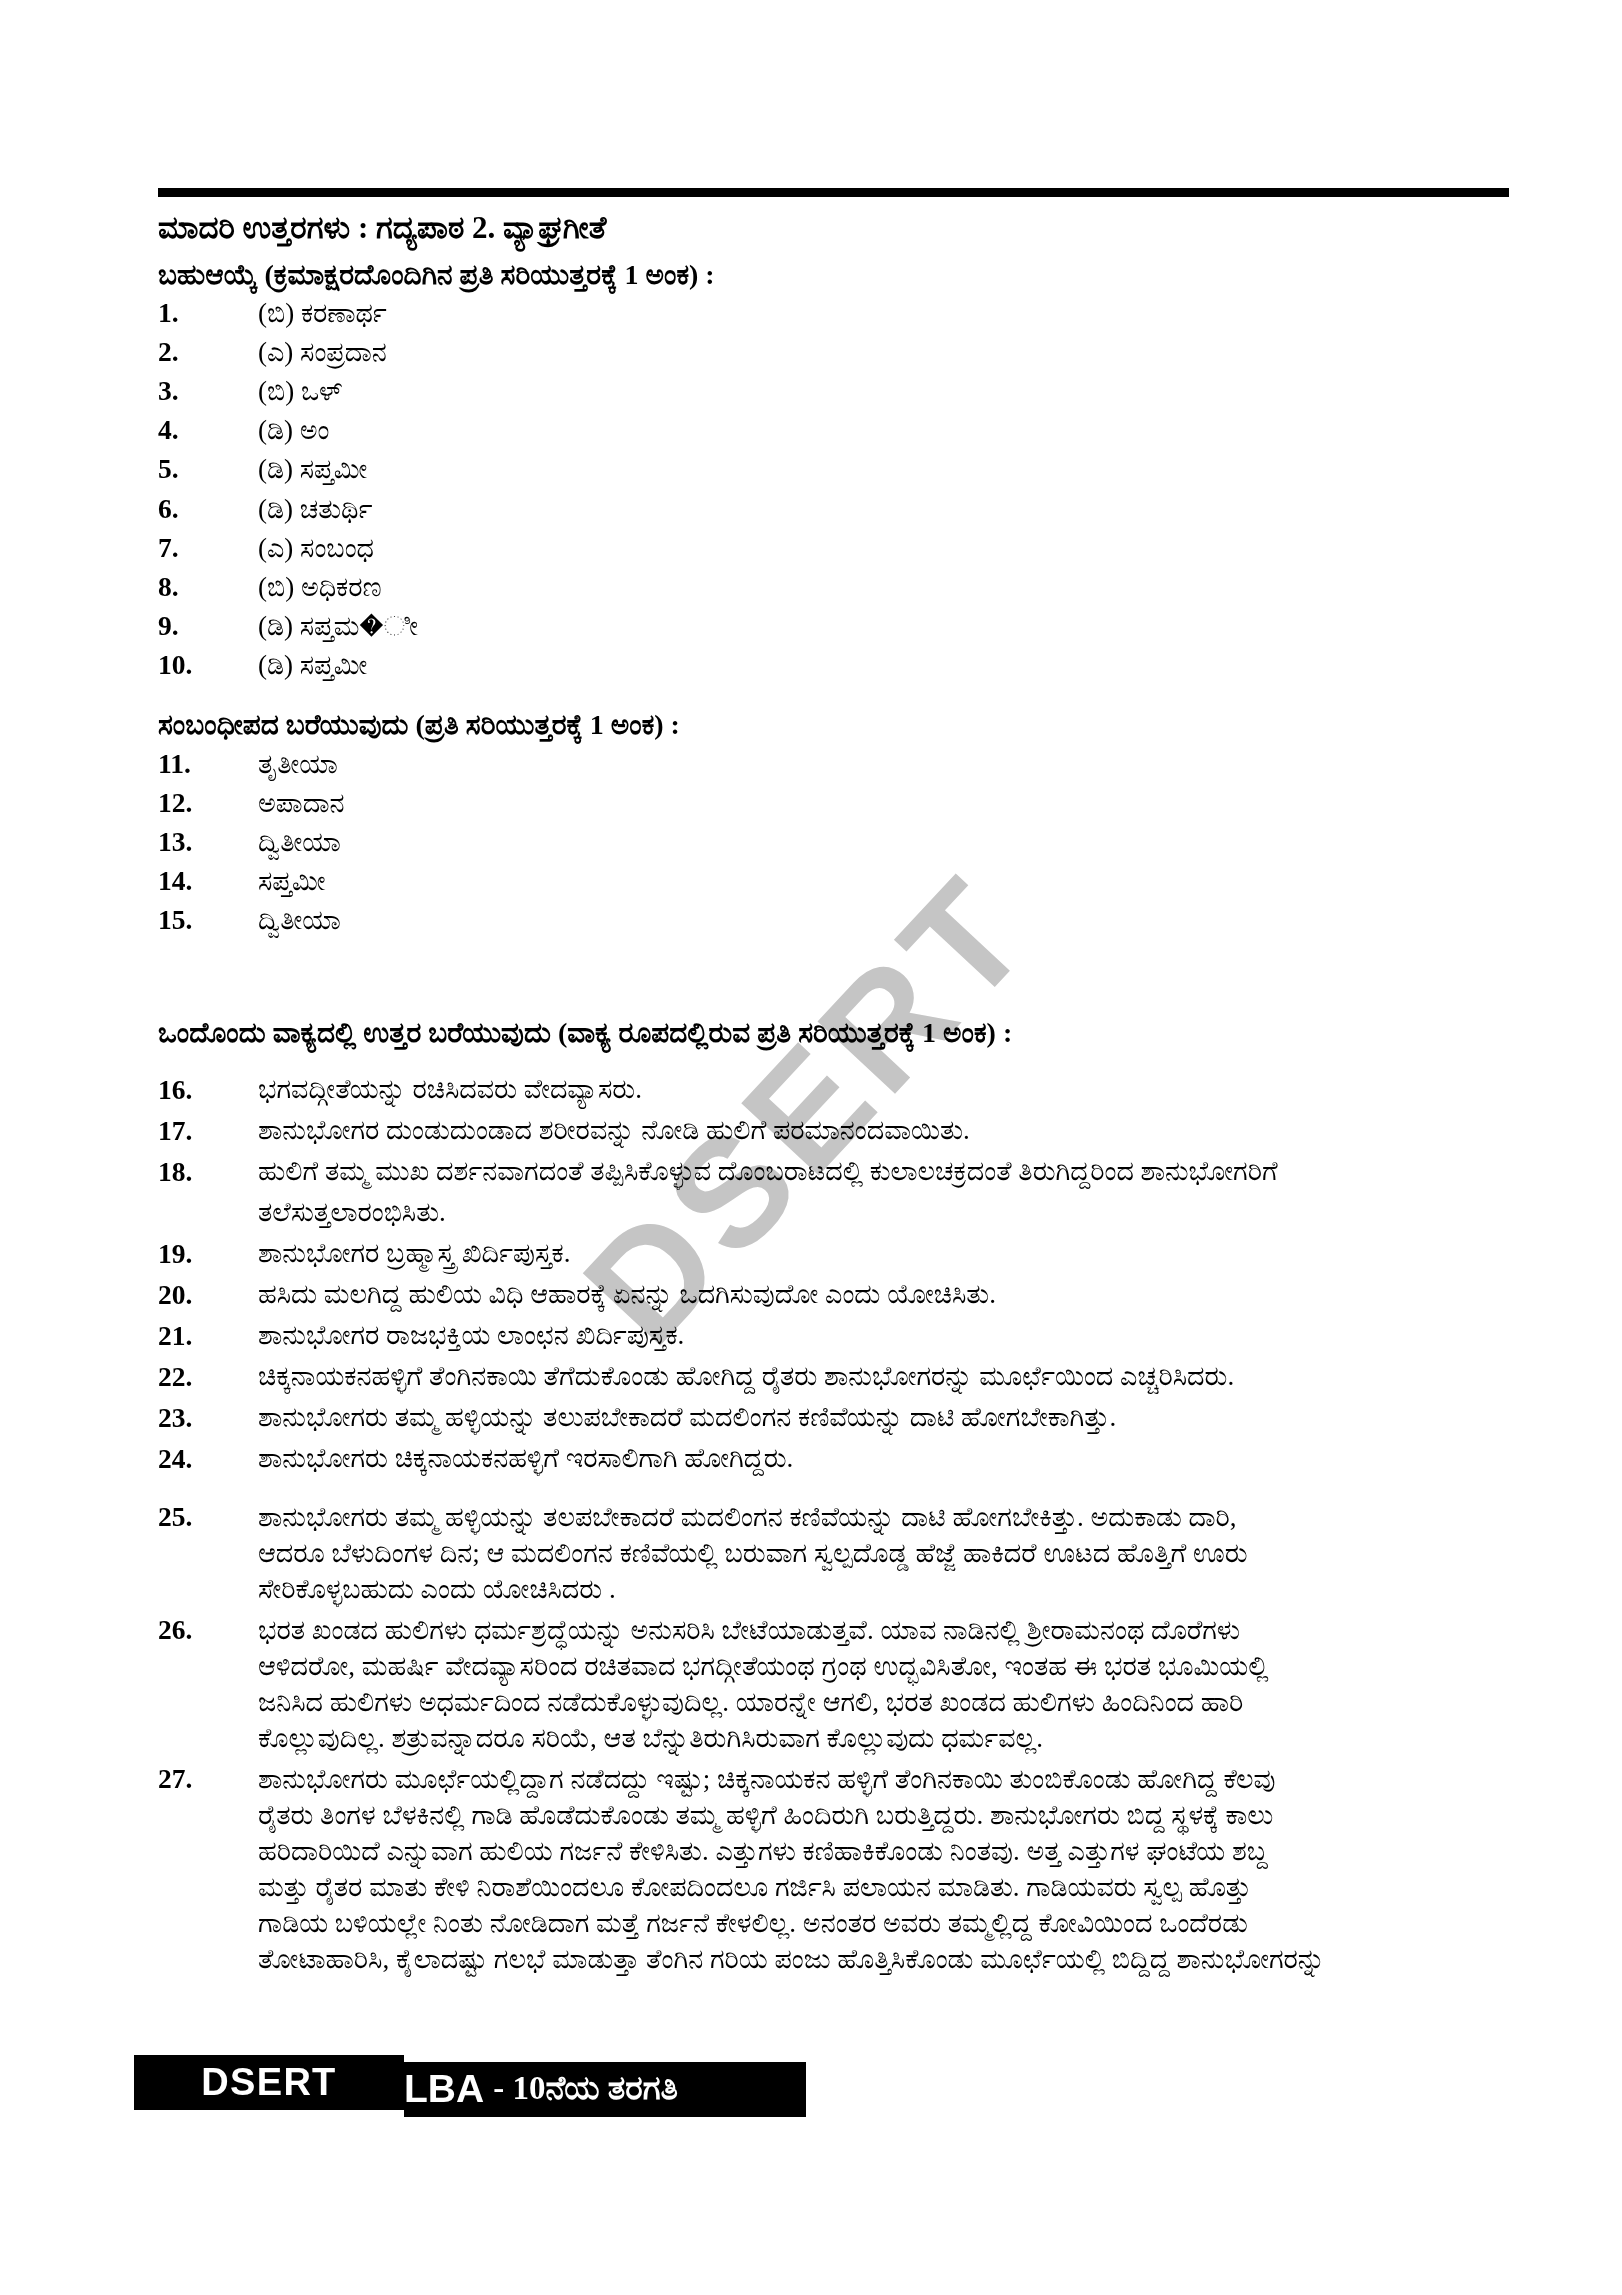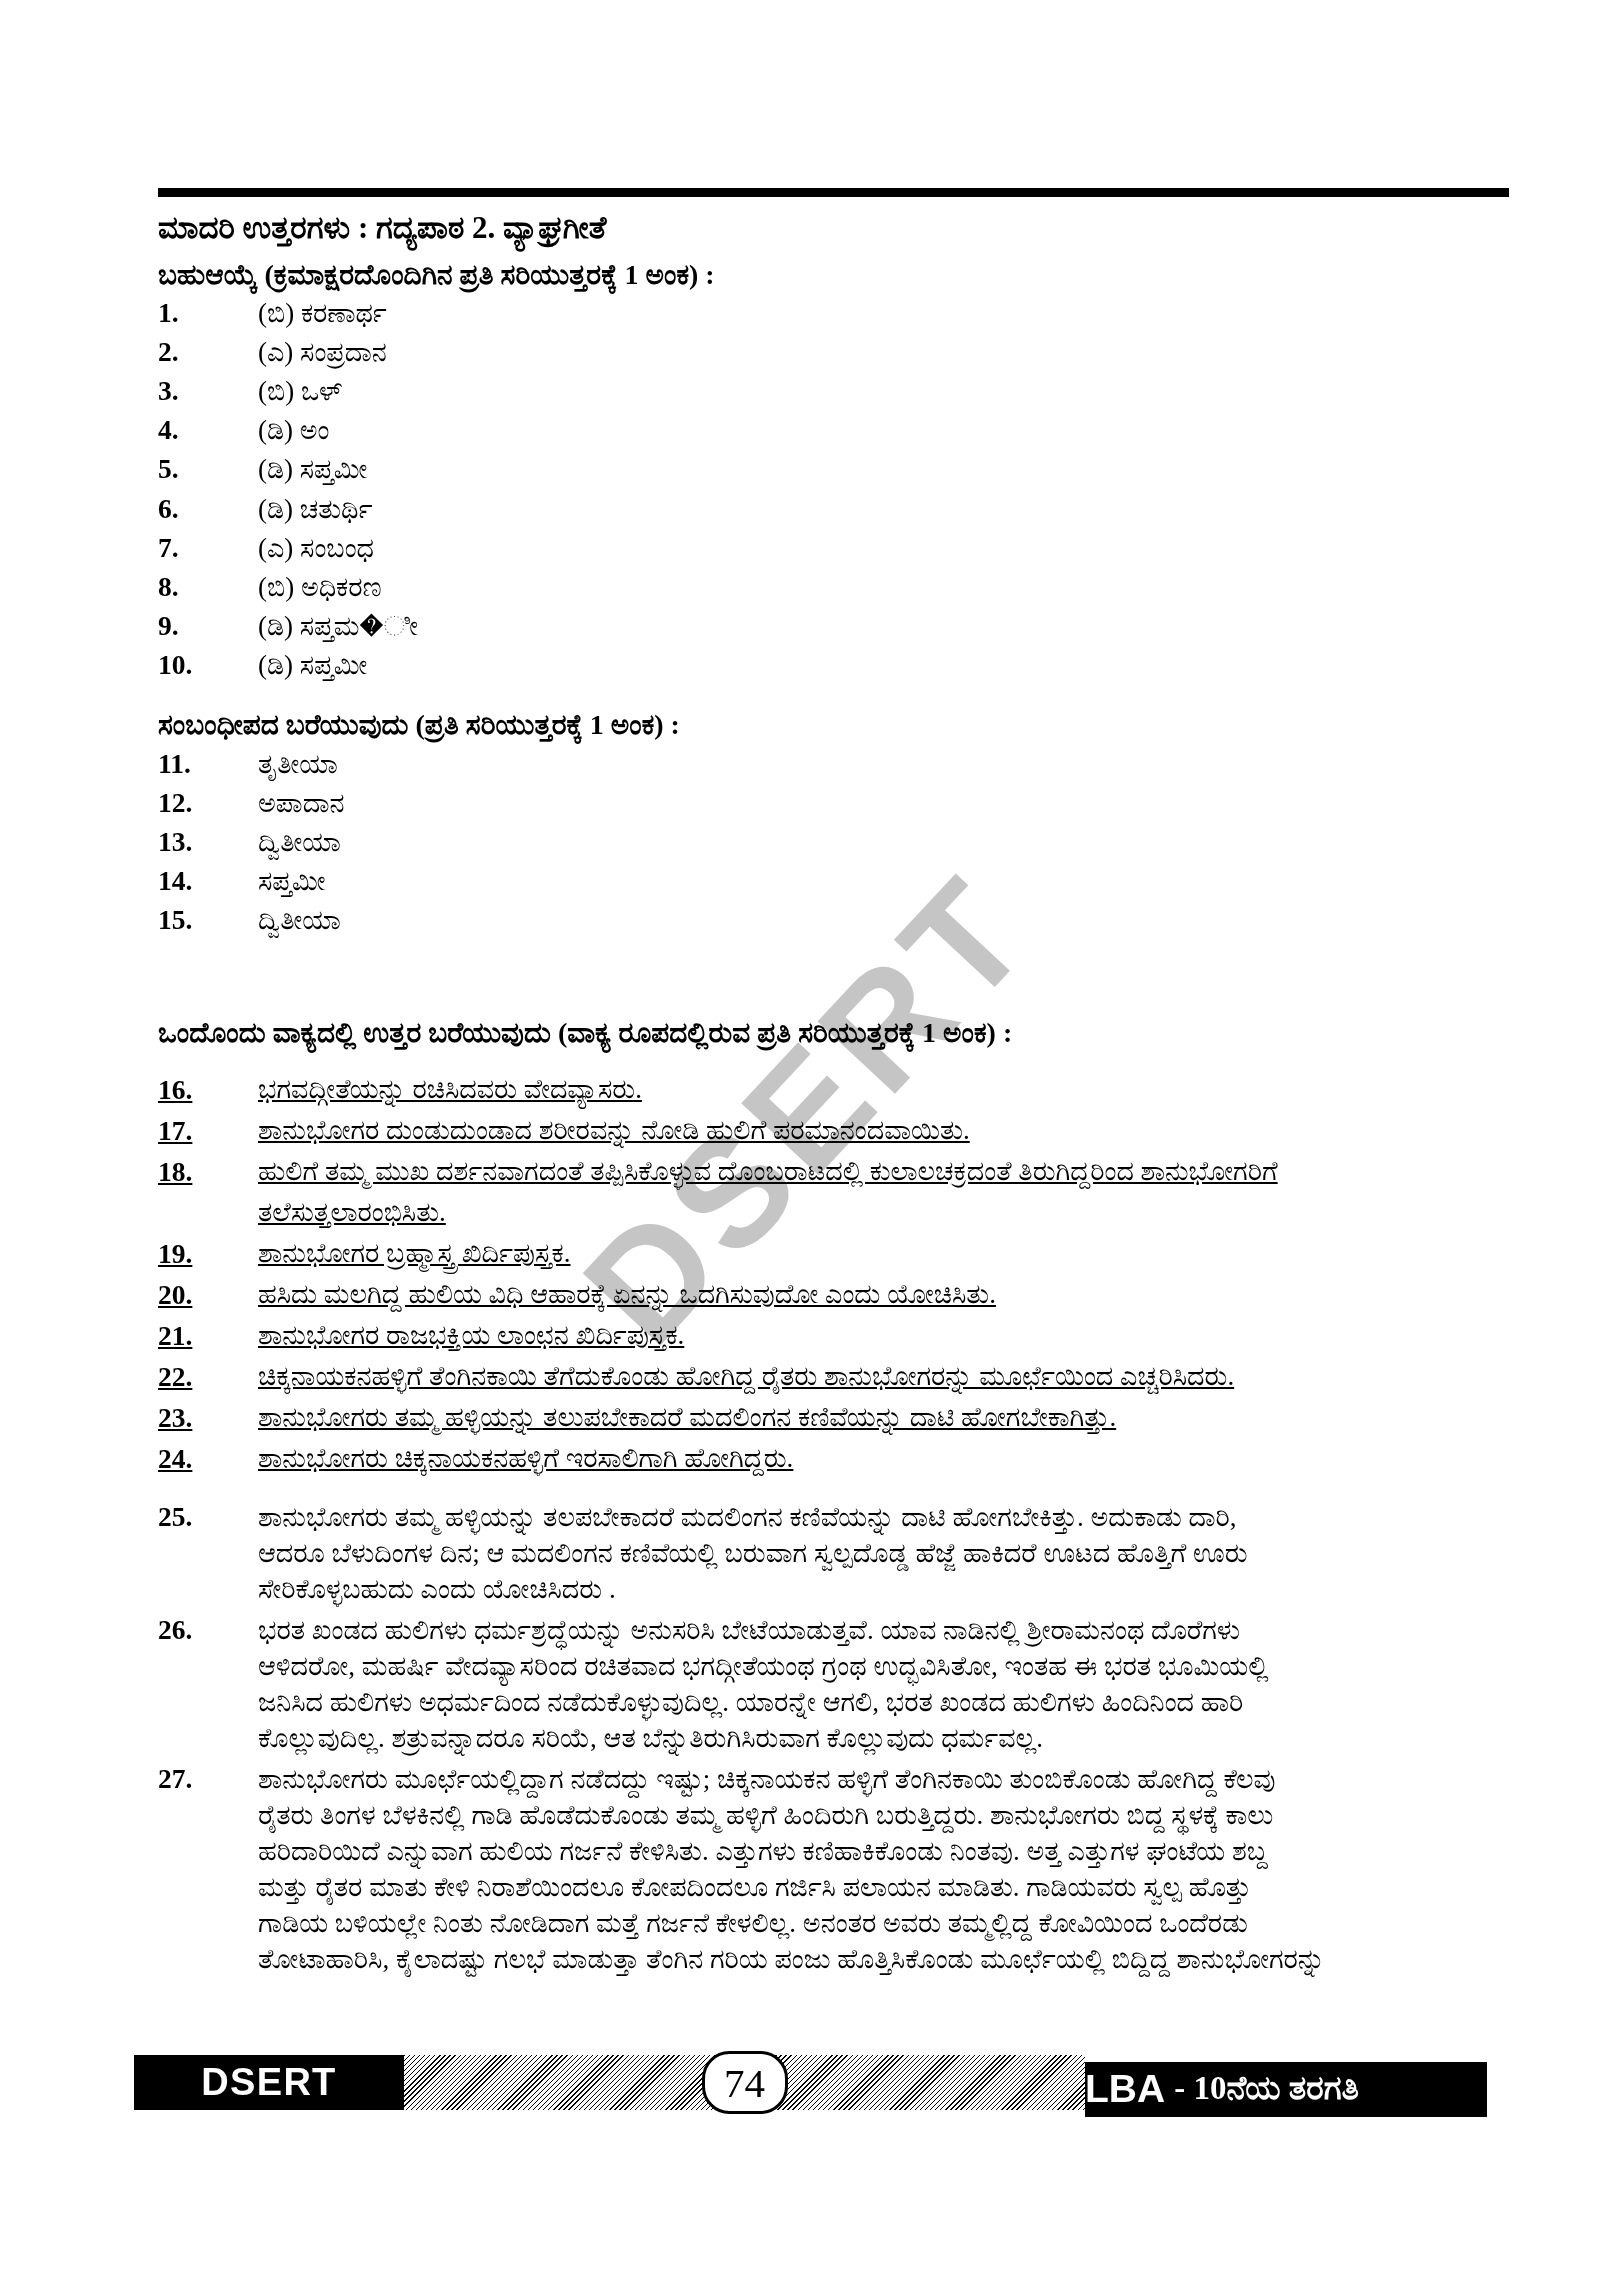--- a/index.html
+++ b/index.html
@@ -45,21 +45,21 @@
   .item-num{
     flex:0 0 100px;font-weight:bold;font-size:27.5px;
     font-family:"Liberation Serif",serif;
   }
   .item-text{flex:1 1 auto;font-size:27px;}
   .line{white-space:nowrap;}
 
   .sec-0 .item,.sec-1 .item{margin-bottom:5.2px;}
   .sec-0 .line,.sec-1 .line,.sec-0 .item-num,.sec-1 .item-num{line-height:34px;}
   .sec-2 .item{margin-bottom:0;}
-  .sec-2 .line,.sec-2 .item-num{line-height:41px;text-decoration:underline;}
+  .sec-2 .line,.sec-2 .item-num{line-height:41px;}
   .sec-3 .item{margin-bottom:5.2px;}
   .sec-3 .line,.sec-3 .item-num{line-height:36px;}
 
   
   .footer{
     position:absolute;left:134px;top:2055px;width:1353px;height:55px;
     display:flex;align-items:flex-start;z-index:2;
   }
   .f-left{
     flex:0 0 270px;height:55px;background:#000;color:#fff;
@@ -280,25 +280,20 @@
               <div class="line">ಗಾಡಿಯ ಬಳಿಯಲ್ಲೇ ನಿಂತು ನೋಡಿದಾಗ ಮತ್ತೆ ಗರ್ಜನೆ ಕೇಳಲಿಲ್ಲ. ಅನಂತರ ಅವರು ತಮ್ಮಲ್ಲಿದ್ದ ಕೋವಿಯಿಂದ ಒಂದೆರಡು</div>
               <div class="line">ತೋಟಾಹಾರಿಸಿ, ಕೈಲಾದಷ್ಟು ಗಲಭೆ ಮಾಡುತ್ತಾ ತೆಂಗಿನ ಗರಿಯ ಪಂಜು ಹೊತ್ತಿಸಿಕೊಂಡು ಮೂರ್ಛೆಯಲ್ಲಿ ಬಿದ್ದಿದ್ದ ಶಾನುಭೋಗರನ್ನು</div>
             </div>
           </div>
         </section>
       </div>
   </div>
 
   <div class="footer">
     <div class="f-left">DSERT</div>
-    <div class="f-hatch">
-      <div class="f-badge">
-        <span>74</span>
-      </div>
-    </div>
     <div class="f-right">
       <span class="f-lba">LBA</span>
       <span class="f-cls">- 10ನೆಯ ತರಗತಿ</span>
     </div>
   </div>
 
 </div>
 
 
 </body></html>

